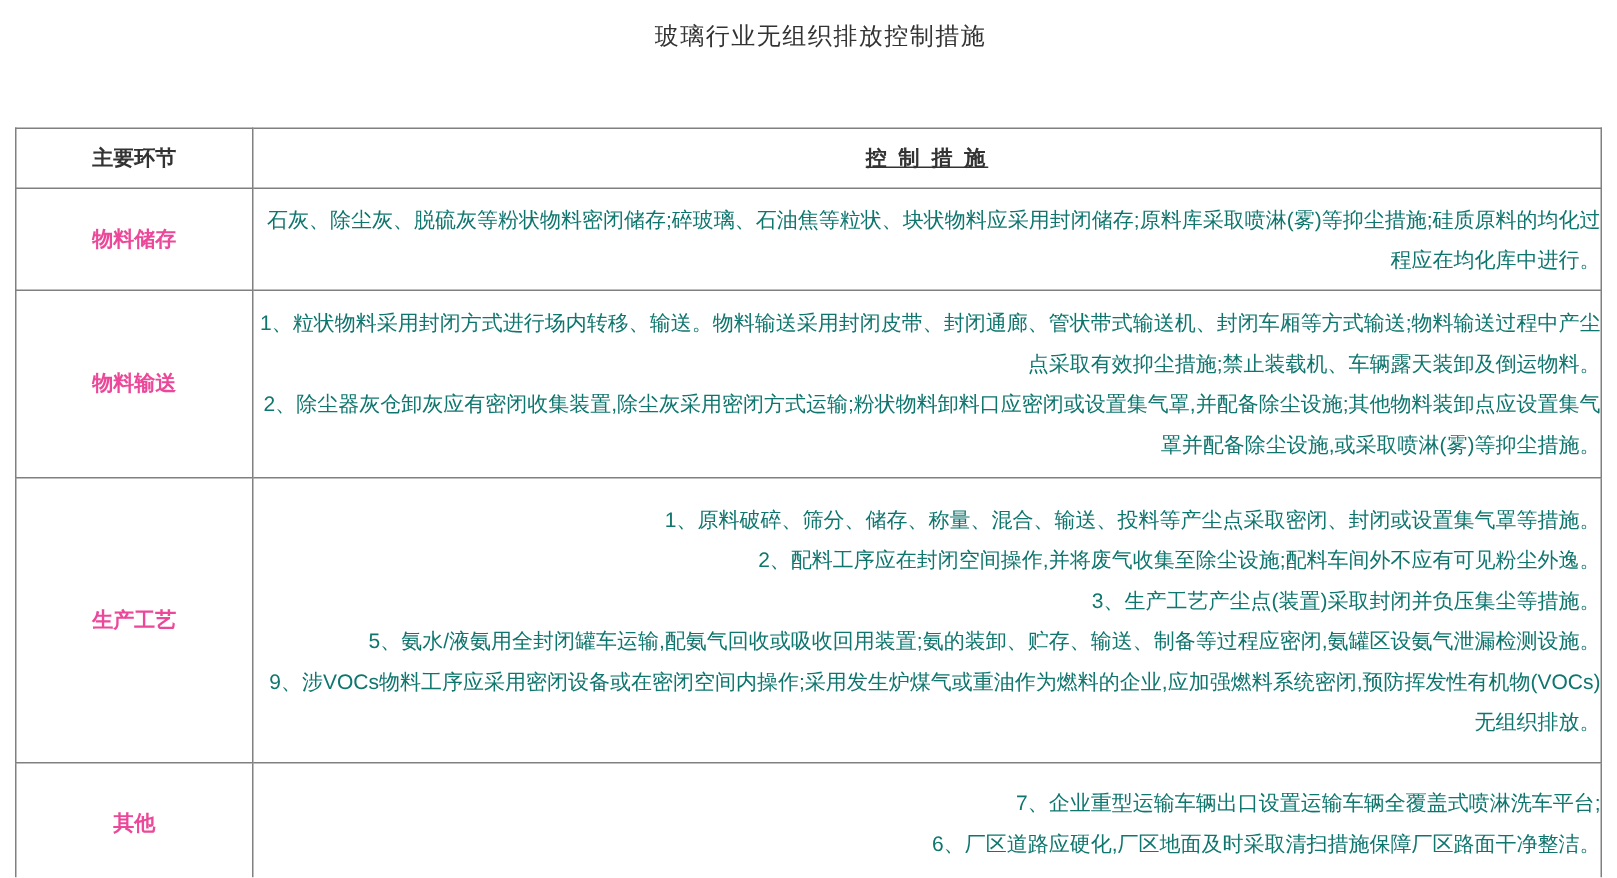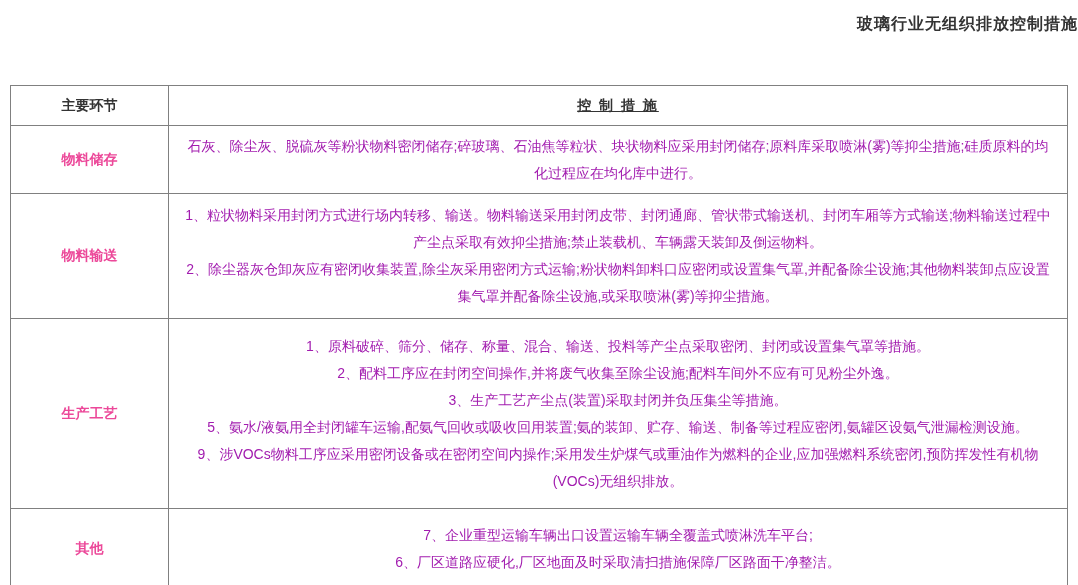--- a/index.html
+++ b/index.html
@@ -13,57 +13,57 @@
     color: #3a3a3a;
   }
   .page {
     width: 1078px;
     height: 585px;
     background: #ffffff;
     overflow: hidden;
   }
   .doc-title {
     margin: 14px 0 0 0;
-    text-align: right;
+    text-align: center;
     font-size: 16px;
-    font-weight: bold;
+    font-weight: normal;
     color: #333333;
     letter-spacing: 1px;
     padding-left: 16px;
   }
   table.measures {
     border-collapse: collapse;
     table-layout: fixed;
     width: 1058px;
     margin: 50px 0 0 10px;
     font-size: 14px;
   }
   table.measures th,
   table.measures td {
     border: 1px solid #808080;
     box-sizing: border-box;
     vertical-align: middle;
-    padding: 4px 14px;
+    padding: 4px 0;
   }
   col.c-stage { width: 158px; }
   th.h-stage, th.h-measures {
     font-weight: bold;
     text-align: center;
     color: #333333;
     height: 40px;
   }
   th.h-measures { letter-spacing: 2px; text-decoration: underline; }
   td.stage-cell {
     font-weight: bold;
     text-align: center;
     color: #ec4899;
   }
   td.measures-cell {
-    text-align: center;
-    color: #a21caf;
+    text-align: right;
+    color: #0f766e;
     padding: 4px 8px;
   }
   td.measures-cell p {
     margin: 0;
     line-height: 27px;
   }
   tr.r-storage  td { height: 68px; }
   tr.r-transport td { height: 125px; }
   tr.r-process  td { height: 190px; }
   tr.r-other    td { height: 80px; }

